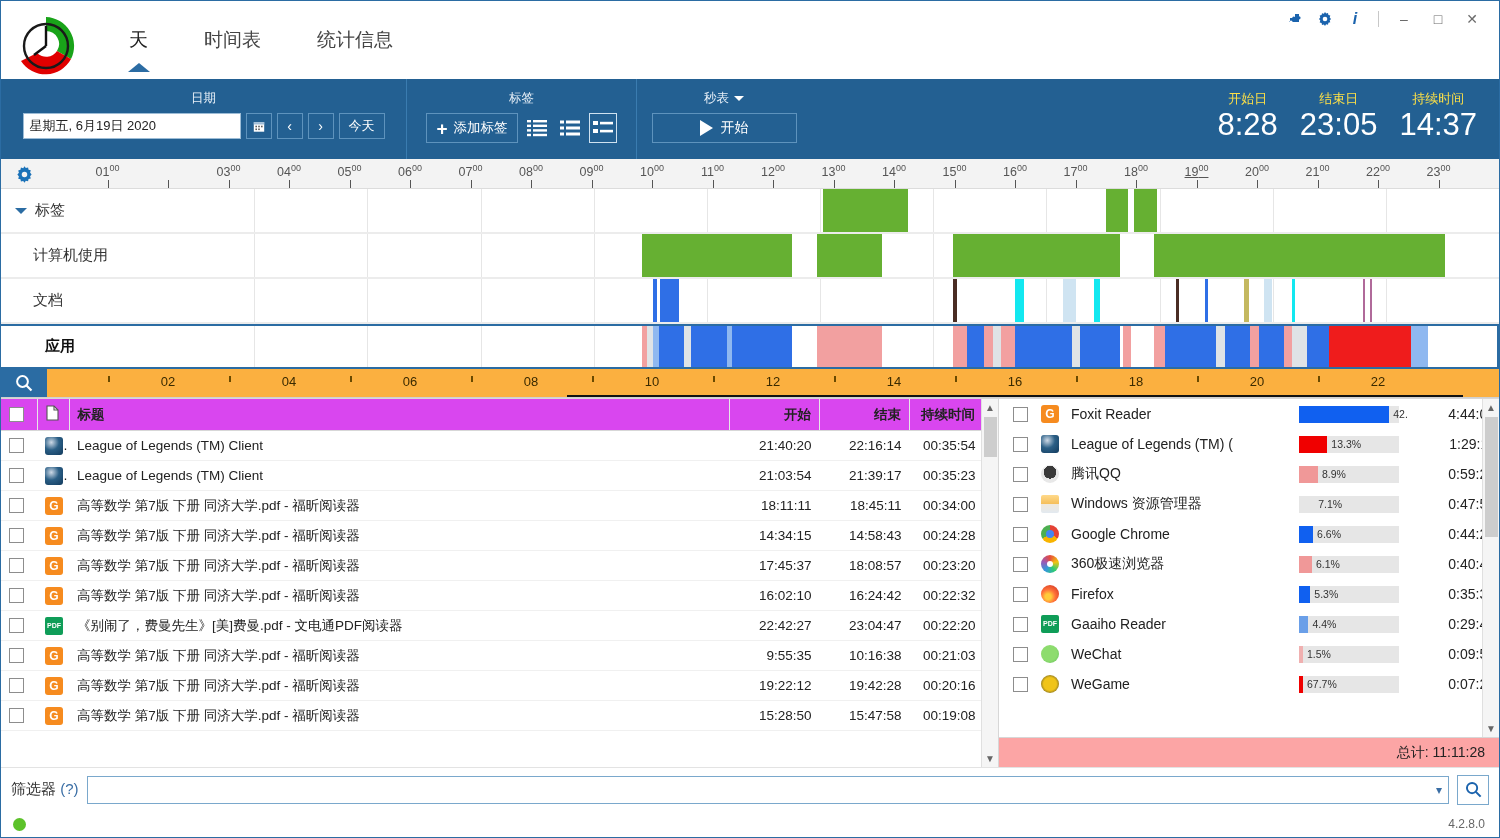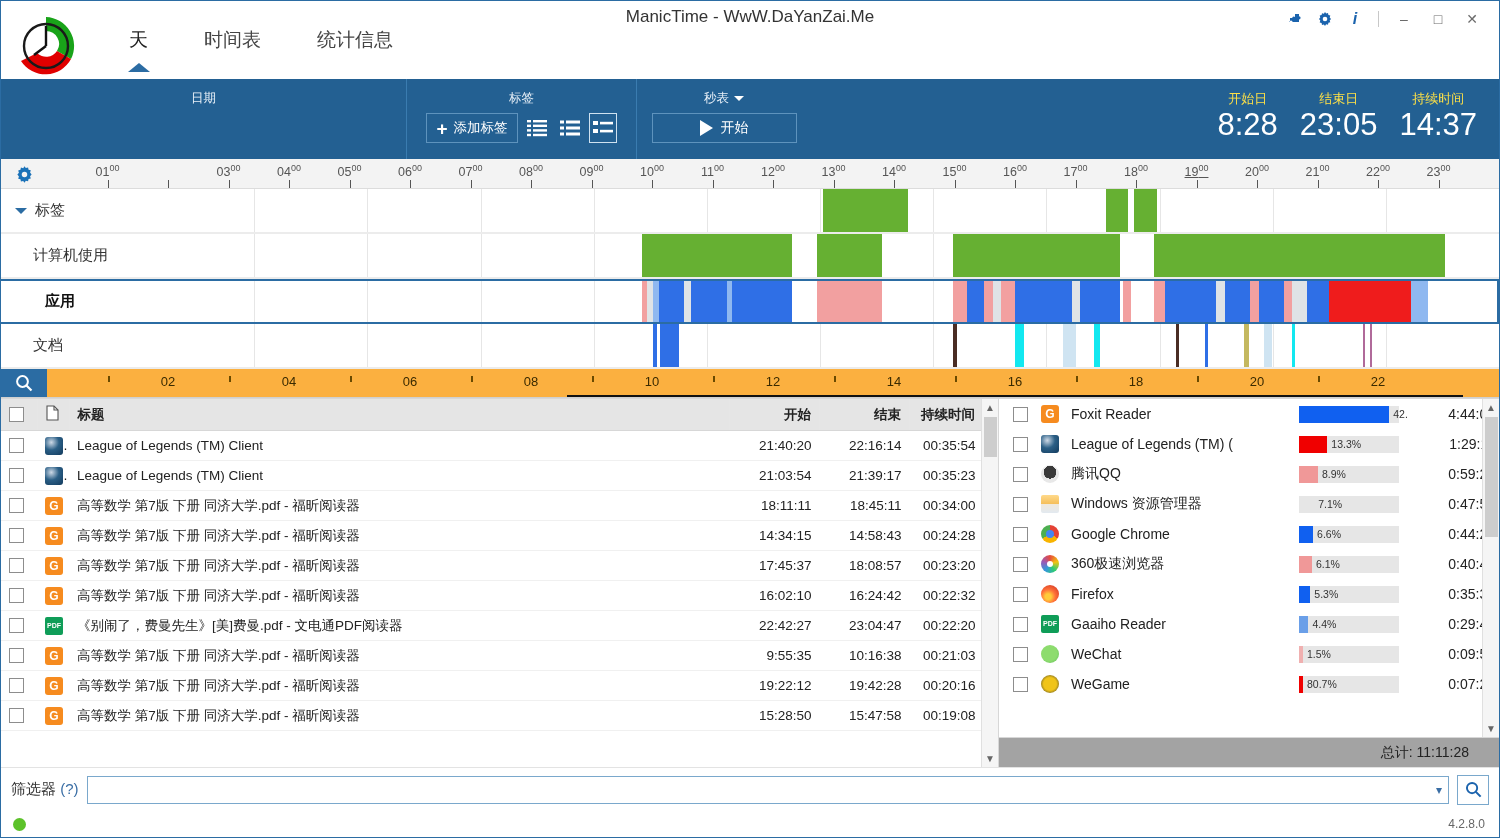--- a/index.html
+++ b/index.html
@@ -159,21 +159,21 @@
   .ovsel { position:absolute; left:0; bottom:0; height:2px; background:#111; }
 
   
   .panes { flex:1 1 auto; display:flex; background:#fff; min-height:0; border-top:1px solid #d7d7d7; }
   .leftpane { flex:1 1 auto; display:flex; flex-direction:column; min-width:0; border-right:1px solid #d7d7d7; }
   .rightpane { width:500px; flex:0 0 500px; display:flex; flex-direction:column; min-width:0; }
 
   table.lt { width:100%; border-collapse:collapse; table-layout:fixed; }
   .lt th {
     font-size:13.5px; color:#222; font-weight:bold; text-align:left;
-    padding:6px 8px; border-bottom:1px solid #d7d7d7; background:#e5e5e5;
+    padding:6px 8px; border-bottom:1px solid #d7d7d7; background:#d946ef;
     border-right:1px solid #e6e6e6;
   }
   .lt td {
     font-size:13.5px; color:#222; padding:5px 8px; height:30px;
     border-bottom:1px solid #f0f0f0; white-space:nowrap; overflow:hidden; text-overflow:ellipsis;
   }
   .lt th.num, .lt td.num { text-align:right; }
   .chk {
     width:15px;height:15px;border:1px solid #8d8d8d;background:#fff;display:inline-block;vertical-align:middle;
   }
@@ -201,21 +201,21 @@
 
   .rtable { width:100%; border-collapse:collapse; table-layout:fixed; }
   .rtable td { font-size:14px; color:#222; height:30px; padding:2px 4px; white-space:nowrap; overflow:hidden; text-overflow:ellipsis;}
   .bar-outer { background:#e6e6e6; height:17px; width:100px; position:relative; }
   .bar-fill { position:absolute; left:0; top:0; bottom:0; }
   .bar-pct { position:absolute; font-size:10.5px; color:#333; top:2px; }
   .dur { text-align:right; font-size:14px; padding-right:10px; }
 
   .total-bar {
     border-top:1px solid #d7d7d7; height:30px; display:flex;align-items:center;justify-content:flex-end;
-    padding-right:30px; font-size:14px; color:#222; background:#a3a3a3;
+    padding-right:14px; font-size:14px; color:#222; background:#fca5a5;
   }
 
   
   .filterbar {
     height:44px; flex:0 0 44px; display:flex; align-items:center; gap:8px;
     padding:0 10px; background:#fff; border-top:1px solid #e3e3e3;
   }
   .filterlabel { font-size:15px; color:#333; }
   .filterlabel .q { color:#3a6ea5; }
   .filterinput {
@@ -231,21 +231,20 @@
     padding:0 14px 0 12px; background:#fff; font-size:12px; color:#666;
   }
   .greendot { width:13px;height:13px;border-radius:50%;background:#5cc22a; }
 </style>
 </head>
 <body>
 
 <div class="app">
 
   <div class="titlebar">
-    <div class="title-text">ManicTime - WwW.DaYanZai.Me</div>
 
     <div class="logo">
       <svg width="74" height="74" viewBox="0 0 74 74">
         <path d="M37 8 A29 29 0 0 1 62 50 L48 42 A13 13 0 0 0 37 22 Z" fill="#19a319"></path>
         <path d="M62 50 A29 29 0 0 1 12 52 L28 44 A13 13 0 0 0 48 42 Z" fill="#e00000"></path>
         <circle cx="37" cy="37" r="22" fill="none" stroke="#1a1a1a" stroke-width="2.4"></circle>
         <line x1="37" y1="37" x2="37" y2="17" stroke="#111" stroke-width="2.4"></line>
         <line x1="37" y1="37" x2="25" y2="46" stroke="#111" stroke-width="2.4"></line>
       </svg>
     </div>
@@ -275,20 +274,39 @@
       <div class="wb">–</div>
       <div class="wb">□</div>
       <div class="wb">✕</div>
     </div>
   </div>
 
   <div class="ribbon">
 
     <div class="rgroup" style="width:405px;">
       <div class="gtitle">日期</div>
+      <div class="grow">
+        <div class="date-input">星期五, 6月19日 2020</div>
+        <div class="sqbtn cal">
+          <svg width="15" height="15" viewBox="0 0 15 15">
+              <rect x="1" y="2" width="13" height="12" fill="#fff"></rect>
+              <rect x="1" y="2" width="13" height="3" fill="#9fbdd8"></rect>
+              <g fill="#5a5a5a">
+                <rect x="3" y="6.5" width="2" height="2"></rect>
+                <rect x="6.5" y="6.5" width="2" height="2"></rect>
+                <rect x="10" y="6.5" width="2" height="2"></rect>
+                <rect x="3" y="10" width="2" height="2"></rect>
+                <rect x="6.5" y="10" width="2" height="2"></rect>
+              </g>
+            </svg>
+        </div>
+        <div class="sqbtn">‹</div>
+        <div class="sqbtn">›</div>
+        <div class="sqbtn today">今天</div>
+      </div>
     </div>
 
     <div class="rgroup" style="width:230px;">
       <div class="gtitle">标签</div>
       <div class="grow">
         <div class="addtag">
           <span class="plus">+</span>
           <span>添加标签</span>
         </div>
         <div class="listicon">
@@ -460,20 +478,53 @@
           <div class="gridline" style="left: 1018.5px;"></div>
           <div class="gridline" style="left: 1131.67px;"></div>
           <div class="gridline" style="left: 1244.83px;"></div>
           <div class="seg" style="left: 500.762px; width: 149.946px; background: rgb(102, 176, 50);"></div>
           <div class="seg" style="left: 676.171px; width: 65.0708px; background: rgb(102, 176, 50);"></div>
           <div class="seg" style="left: 811.971px; width: 166.921px; background: rgb(102, 176, 50);"></div>
           <div class="seg" style="left: 1012.84px; width: 291.404px; background: rgb(102, 176, 50);"></div>
         </div>
     </div>
 
+    <div class="tl-row" style="border-bottom:2px solid #ececec;">
+      <div class="rowname">
+        <span style="width:12px;display:inline-block;"></span>
+        <span>文档</span>
+      </div>
+      <div class="rowtrack" id="track-docs">
+          <div class="gridline" style="left: 113.167px;"></div>
+          <div class="gridline" style="left: 226.333px;"></div>
+          <div class="gridline" style="left: 339.5px;"></div>
+          <div class="gridline" style="left: 452.667px;"></div>
+          <div class="gridline" style="left: 565.833px;"></div>
+          <div class="gridline" style="left: 679px;"></div>
+          <div class="gridline" style="left: 792.167px;"></div>
+          <div class="gridline" style="left: 905.333px;"></div>
+          <div class="gridline" style="left: 1018.5px;"></div>
+          <div class="gridline" style="left: 1131.67px;"></div>
+          <div class="gridline" style="left: 1244.83px;"></div>
+          <div class="seg" style="left: 512.079px; width: 3.96083px; background: rgb(47, 111, 230);"></div>
+          <div class="seg" style="left: 519.435px; width: 18.1067px; background: rgb(47, 111, 230);"></div>
+          <div class="seg" style="left: 811.971px; width: 3.96083px; background: rgb(74, 45, 36);"></div>
+          <div class="seg" style="left: 874.212px; width: 8.4875px; background: rgb(18, 232, 240);"></div>
+          <div class="seg" style="left: 922.308px; width: 12.4483px; background: rgb(207, 228, 242);"></div>
+          <div class="seg" style="left: 953.429px; width: 5.65833px; background: rgb(18, 232, 240);"></div>
+          <div class="seg" style="left: 1035.47px; width: 2.82917px; background: rgb(74, 45, 36);"></div>
+          <div class="seg" style="left: 1063.77px; width: 2.82917px; background: rgb(47, 111, 230);"></div>
+          <div class="seg" style="left: 1103.38px; width: 4.52667px; background: rgb(196, 184, 96);"></div>
+          <div class="seg" style="left: 1123.18px; width: 7.35583px; background: rgb(207, 228, 242);"></div>
+          <div class="seg" style="left: 1151.47px; width: 2.82917px; background: rgb(18, 232, 240);"></div>
+          <div class="seg" style="left: 1222.2px; width: 2.26333px; background: rgb(176, 106, 154);"></div>
+          <div class="seg" style="left: 1228.99px; width: 2.26333px; background: rgb(176, 106, 154);"></div>
+        </div>
+    </div>
+
     <div class="tl-row selected">
       <div class="selbar"></div>
       <div class="rowname" style="padding-left:44px;">
         <span>应用</span>
       </div>
       <div class="rowtrack" id="track-apps">
           <div class="gridline" style="left: 113.167px;"></div>
           <div class="gridline" style="left: 226.333px;"></div>
           <div class="gridline" style="left: 339.5px;"></div>
           <div class="gridline" style="left: 452.667px;"></div>
@@ -508,53 +559,20 @@
           <div class="seg" style="left: 1083.57px; width: 25.4625px; background: rgb(47, 111, 230);"></div>
           <div class="seg" style="left: 1109.03px; width: 8.4875px; background: rgb(242, 160, 160);"></div>
           <div class="seg" style="left: 1117.52px; width: 25.4625px; background: rgb(47, 111, 230);"></div>
           <div class="seg" style="left: 1142.98px; width: 8.4875px; background: rgb(242, 160, 160);"></div>
           <div class="seg" style="left: 1151.47px; width: 14.1458px; background: rgb(223, 227, 230);"></div>
           <div class="seg" style="left: 1165.62px; width: 22.6333px; background: rgb(47, 111, 230);"></div>
           <div class="seg" style="left: 1188.25px; width: 82.0458px; background: rgb(239, 28, 28);"></div>
           <div class="seg" style="left: 1270.3px; width: 16.975px; background: rgb(143, 184, 240);"></div>
         </div>
     </div>
-
-    <div class="tl-row" style="border-bottom:2px solid #ececec;">
-      <div class="rowname">
-        <span style="width:12px;display:inline-block;"></span>
-        <span>文档</span>
-      </div>
-      <div class="rowtrack" id="track-docs">
-          <div class="gridline" style="left: 113.167px;"></div>
-          <div class="gridline" style="left: 226.333px;"></div>
-          <div class="gridline" style="left: 339.5px;"></div>
-          <div class="gridline" style="left: 452.667px;"></div>
-          <div class="gridline" style="left: 565.833px;"></div>
-          <div class="gridline" style="left: 679px;"></div>
-          <div class="gridline" style="left: 792.167px;"></div>
-          <div class="gridline" style="left: 905.333px;"></div>
-          <div class="gridline" style="left: 1018.5px;"></div>
-          <div class="gridline" style="left: 1131.67px;"></div>
-          <div class="gridline" style="left: 1244.83px;"></div>
-          <div class="seg" style="left: 512.079px; width: 3.96083px; background: rgb(47, 111, 230);"></div>
-          <div class="seg" style="left: 519.435px; width: 18.1067px; background: rgb(47, 111, 230);"></div>
-          <div class="seg" style="left: 811.971px; width: 3.96083px; background: rgb(74, 45, 36);"></div>
-          <div class="seg" style="left: 874.212px; width: 8.4875px; background: rgb(18, 232, 240);"></div>
-          <div class="seg" style="left: 922.308px; width: 12.4483px; background: rgb(207, 228, 242);"></div>
-          <div class="seg" style="left: 953.429px; width: 5.65833px; background: rgb(18, 232, 240);"></div>
-          <div class="seg" style="left: 1035.47px; width: 2.82917px; background: rgb(74, 45, 36);"></div>
-          <div class="seg" style="left: 1063.77px; width: 2.82917px; background: rgb(47, 111, 230);"></div>
-          <div class="seg" style="left: 1103.38px; width: 4.52667px; background: rgb(196, 184, 96);"></div>
-          <div class="seg" style="left: 1123.18px; width: 7.35583px; background: rgb(207, 228, 242);"></div>
-          <div class="seg" style="left: 1151.47px; width: 2.82917px; background: rgb(18, 232, 240);"></div>
-          <div class="seg" style="left: 1222.2px; width: 2.26333px; background: rgb(176, 106, 154);"></div>
-          <div class="seg" style="left: 1228.99px; width: 2.26333px; background: rgb(176, 106, 154);"></div>
-        </div>
-    </div>
   </div>
 
   <div class="ov">
     <div class="searchbox">
       <svg width="20" height="20" viewBox="0 0 20 20">
           <circle cx="8.5" cy="8.5" r="5.4" fill="none" stroke="#fff" stroke-width="2"></circle>
           <line x1="12.5" y1="12.5" x2="17.5" y2="17.5" stroke="#fff" stroke-width="2.2"></line>
         </svg>
     </div>
     <div class="ovtrack" id="ov-track">
@@ -822,21 +840,21 @@
                 </td>
                 <td class="dur">0:09:50</td>
               </tr>
               <tr>
                 <td style="padding-left: 14px;"><span class="chk"></span></td>
                 <td><span class="appicon ic-wegame"></span></td>
                 <td>WeGame</td>
                 <td>
                   <div class="bar-outer">
                     <div class="bar-fill" style="width: 4px; background: rgb(240, 0, 0);"></div>
-                    <span class="bar-pct" style="left: 8px;">80.7%</span>
+                    <span class="bar-pct" style="left: 8px;">67.7%</span>
                   </div>
                 </td>
                 <td class="dur">0:07:24</td>
               </tr>
             </tbody>
         </table>
         <div class="vscroll">
           <div class="vs-arrow">▲</div>
           <div class="vs-thumb" style="height:120px;"></div>
           <div class="vs-arrow">▼</div>

